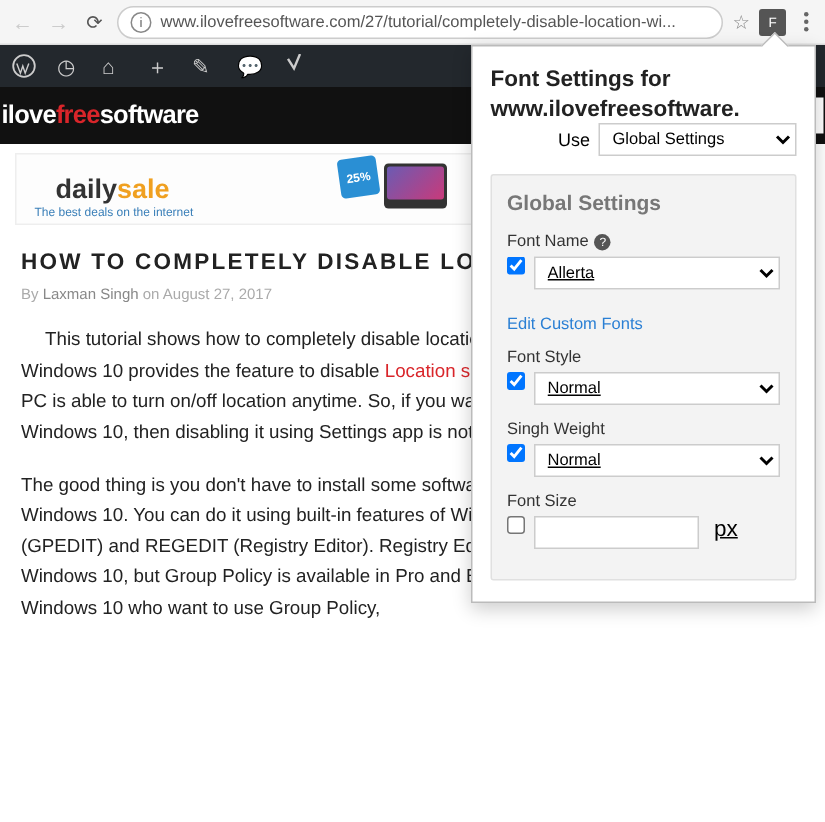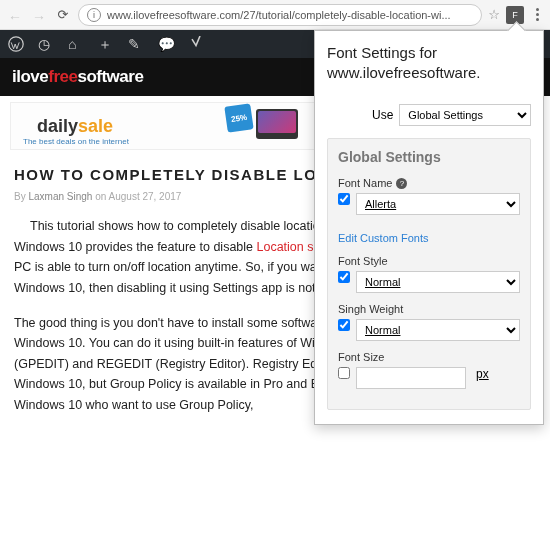--- a/index.html
+++ b/index.html
@@ -13,21 +13,21 @@
 .addr-bar .info { width: 14px; height: 14px; border: 1px solid #888; border-radius: 50%; display: flex; align-items: center; justify-content: center; font-size: 9px; color: #666; }
 .ext-icon { width: 18px; height: 18px; background: #555; border-radius: 2px; display:flex; align-items:center; justify-content:center; color:#fff; font-size:9px; }
 .menu-dots { width: 14px; display: flex; flex-direction: column; align-items: center; gap: 2px; }
 .menu-dots span { width: 3px; height: 3px; background: #666; border-radius: 50%; }
 .star { color: #888; font-size: 13px; }
 
 .wp-bar { height: 28px; background: #23282d; display: flex; align-items: center; padding: 0 8px; gap: 14px; color: #eee; }
 .wp-bar svg, .wp-bar .ic { width: 16px; height: 16px; fill: #ccc; }
 .wp-bar .ic { font-size: 14px; color: #ccc; }
 
-.site-header { height: 38px; background: #111; display: flex; align-items: center; padding: 0 12px; justify-content: space-between; }
+.site-header { height: 38px; background: #111; display: flex; align-items: center; padding: 0 1px; justify-content: space-between; }
 .logo { color: #fff; font-size: 17px; font-weight: bold; letter-spacing: -0.5px; }
 .logo .free { color: #d9252a; }
 .custom-tab { background: #fff; color: #333; font-size: 11px; padding: 6px 10px; }
 
 .banner { height: 48px; background: #fdfdfd; border: 1px solid #eee; margin: 6px 10px; display: flex; align-items: center; padding: 0 26px; gap: 8px; position: relative; }
 .banner .ds-logo { font-size: 18px; font-weight: bold; color: #333; font-family: Georgia, serif; }
 .banner .ds-logo .sale { color: #f0a020; }
 .banner .tagline { position: absolute; left: 12px; bottom: 3px; font-size: 8px; color: #3a7fb8; }
 .banner .badge { position: absolute; width: 26px; height: 26px; background: #2a8fd4; color: #fff; font-size: 8px; font-weight: bold; display: flex; align-items: center; justify-content: center; border-radius: 3px; transform: rotate(-8deg); }
 .banner .b1 { left: 215px; top: 2px; }
@@ -38,36 +38,36 @@
 .article { padding: 8px 14px; }
 .article h1 { font-size: 15px; letter-spacing: 1.5px; color: #222; font-weight: 600; line-height: 1.4; margin-bottom: 6px; }
 .byline { font-size: 10px; color: #aaa; margin-bottom: 14px; }
 .byline .auth { color: #888; text-align: right; }
 .article p { font-size: 12.5px; color: #222; line-height: 1.65; margin-bottom: 14px; text-indent: 16px; }
 .article p a { color: #d9252a; text-decoration: none; }
 .article p.no-indent { text-indent: 0; }
 
 .popup { position: absolute; top: 30px; right: 6px; width: 230px; background: #fff; border: 1px solid #bbb; box-shadow: 0 4px 12px rgba(0,0,0,0.2); padding: 12px 12px 14px; font-size: 12px; }
 .popup::before { content: ''; position: absolute; top: -7px; right: 20px; width: 12px; height: 12px; background: #fff; border-left: 1px solid #bbb; border-top: 1px solid #bbb; transform: rotate(45deg); }
-.popup h2 { font-size: 15px; font-weight: normal; color: #222; line-height: 1.3; margin-bottom: 22px; }
+.popup h2 { font-size: 15px; font-weight: bold; color: #222; line-height: 1.3; margin-bottom: 0; }
 .popup .use-row { display: flex; align-items: center; gap: 6px; margin-bottom: 12px; }
 .popup .use-row label { font-size: 12px; margin-left: 45px; }
 .popup select { flex: 1; height: 22px; border: 1px solid #ccc; background: #fff; font-size: 11px; padding: 0 4px; }
 .gs-box { background: #f3f3f3; border: 1px solid #e0e0e0; padding: 10px; border-radius: 2px; }
 .gs-box h3 { font-size: 14px; color: #777; font-weight: bold; margin-bottom: 12px; }
 .field { margin-bottom: 10px; }
 .field-label { font-size: 11px; color: #333; margin-bottom: 4px; display: flex; align-items: center; gap: 4px; }
 .help { width: 11px; height: 11px; background: #555; color: #fff; border-radius: 50%; font-size: 8px; display: inline-flex; align-items: center; justify-content: center; }
 .field-row { display: flex; align-items: flex-start; gap: 6px; text-decoration: underline; }
 .field-row input[type=checkbox] { width: 12px; height: 12px; }
 .font-select { flex: 1; height: 22px; border: 1px solid #ccc; background: #fff; font-size: 11px; padding: 0 4px; }
 .small-select { width: 64px; height: 22px; border: 1px solid #ccc; background: #f8f8f8; font-size: 11px; padding: 0 4px; }
 .edit-link { color: #2a7fd4; font-size: 11px; margin-top: 17px; display: inline-block; cursor: pointer; }
 .size-input { width: 110px; height: 22px; border: 1px solid #ccc; background: #fff; font-size: 11px; padding: 0 4px; }
-.px-label { font-size: 12px; margin-left: 4px; }
+.px-label { font-size: 15px; margin-left: 4px; }
 .done-btn { display: block; margin: 12px auto 0; background: #337ab7; color: #fff; border: none; border-radius: 3px; padding: 6px 16px; font-size: 12px; cursor: pointer; }
 </style>
 </head>
 <body>
 
 <div class="browser-toolbar">
   <div class="nav-btn disabled">←</div>
   <div class="nav-btn disabled">→</div>
   <div class="nav-btn reload">⟳</div>
   <div class="addr-bar">

